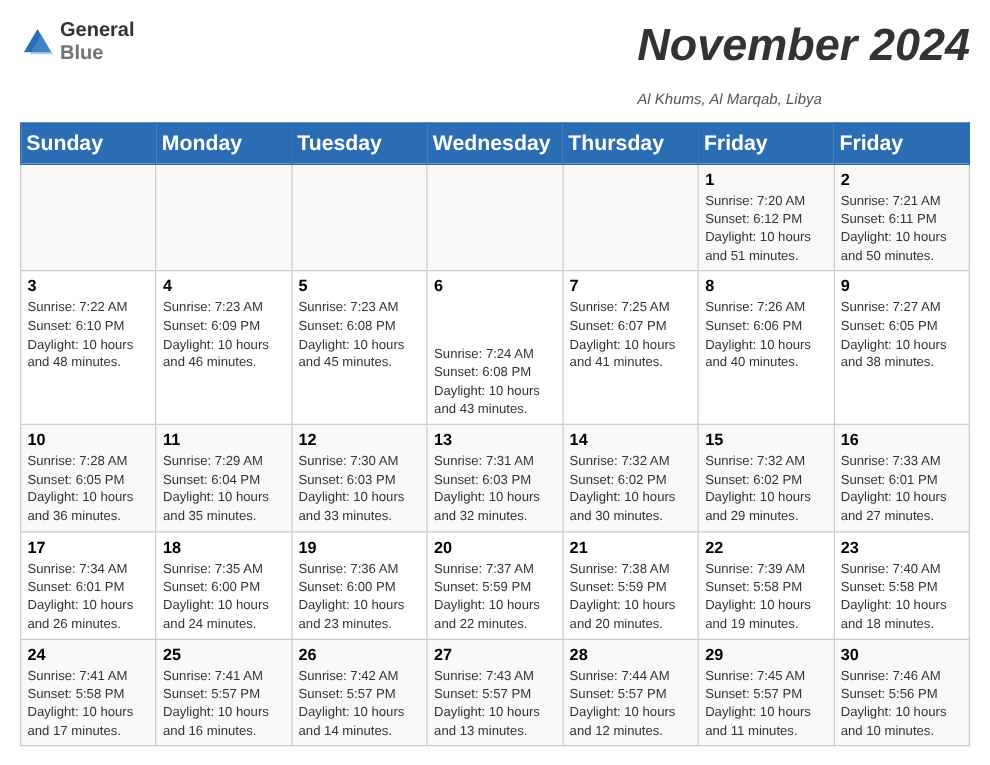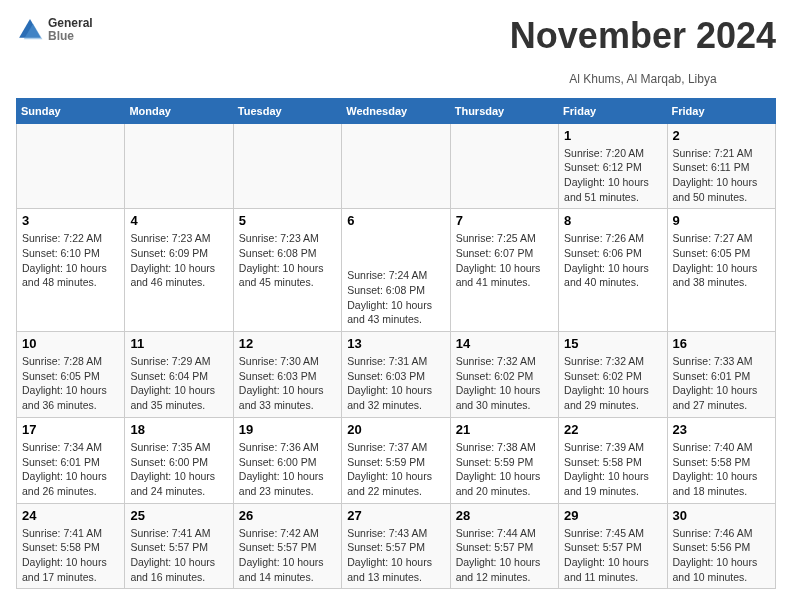--- a/index.html
+++ b/index.html
@@ -15,32 +15,33 @@
       align-items: flex-start;
       justify-content: space-between;
       margin-bottom: 12px;
     }
     .logo {
       display: flex;
       align-items: center;
       gap: 4px;
     }
     .logo-text {
-      font-size: 12px;
+      font-size: 16px;
       font-weight: bold;
       line-height: 1.1;
     }
     .logo-general { color: #333; }
     .logo-blue { color: #737373; }
     .logo-icon {
       width: 28px;
       height: 28px;
     }
     .title-block {
-      text-align: center;
+      text-align: left;
+      font-style: italic;
     }
     .month-year {
       font-size: 36px;
       font-weight: bold;
       color: #333;
       line-height: 1.1;
     }
     .location {
       font-size: 12px;
       color: #555;
@@ -49,21 +50,21 @@
     table {
       width: 100%;
       border-collapse: collapse;
       font-size: 11px;
     }
     thead th {
       background-color: #2a6db5;
       color: #fff;
       padding: 6px 4px;
       text-align: left;
-      font-size: 11px;
+      font-size: 17px;
       font-weight: bold;
       border: 1px solid #2a6db5;
     }
     tbody td {
       border: 1px solid #ccc;
       vertical-align: top;
       padding: 4px 5px;
       width: 108px;
       min-height: 80px;
       background: #fff;

